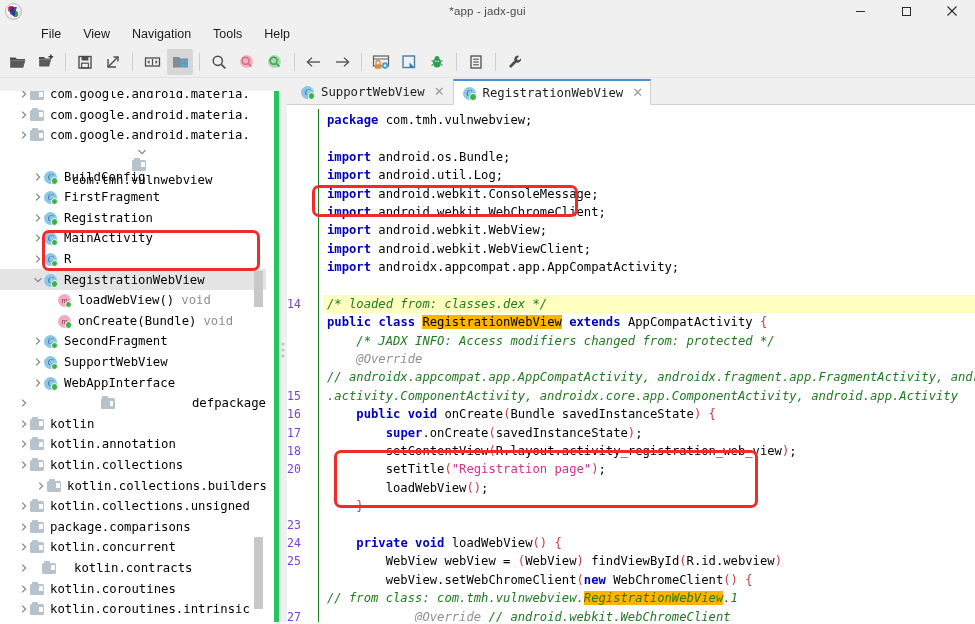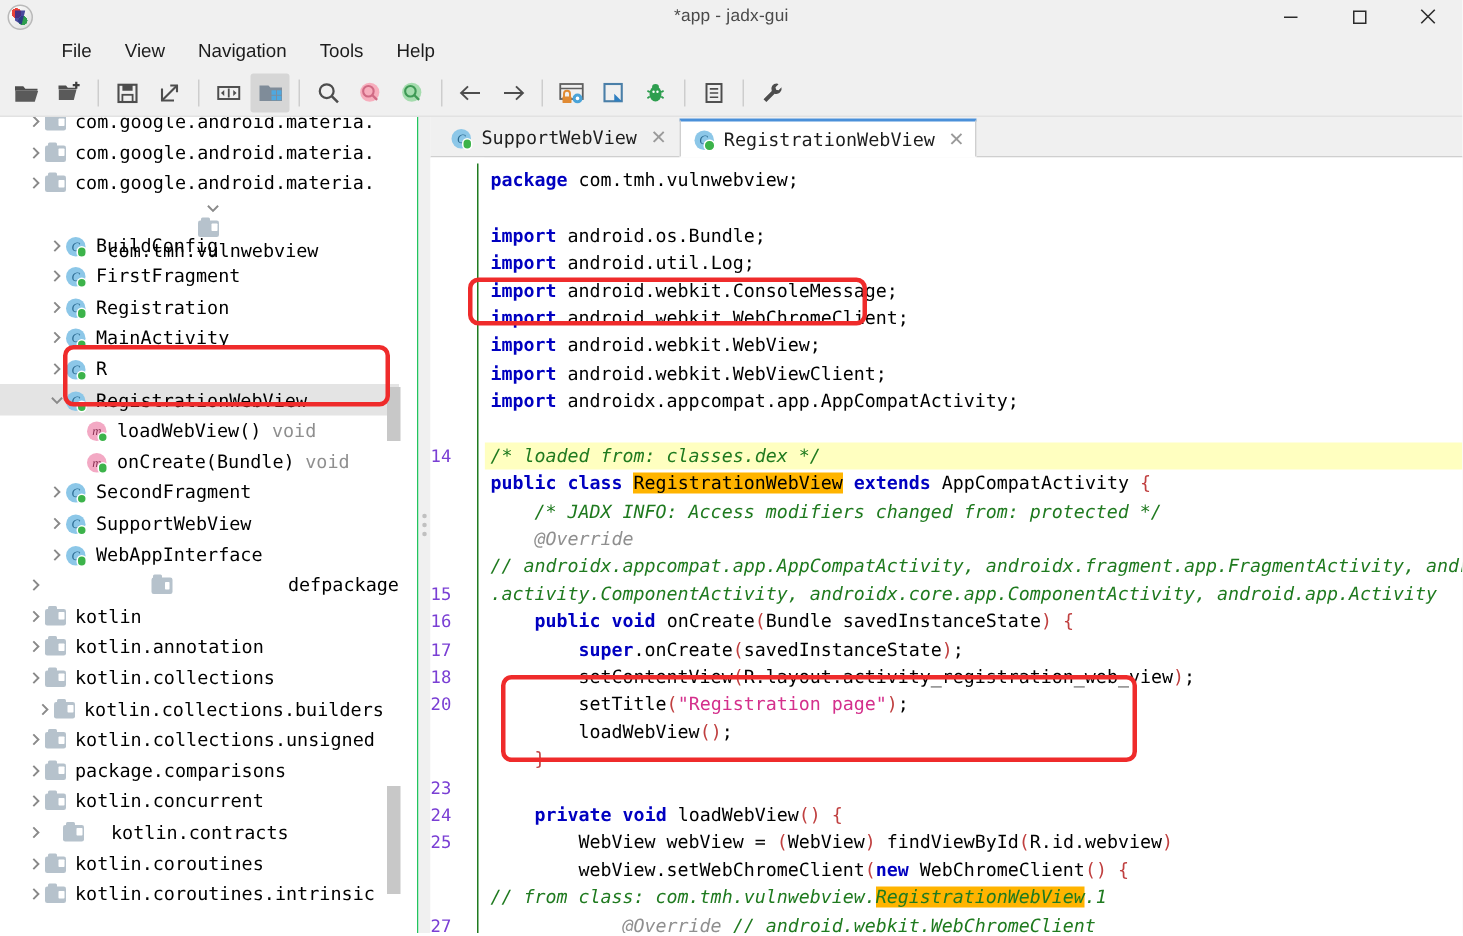--- a/index.html
+++ b/index.html
@@ -119,21 +119,22 @@
     background: #f0f0f0;
   }
 
   
   .sidebar {
     width: 279px;
     flex: 0 0 279px;
     background: #ffffff;
     position: relative;
     overflow: hidden;
-    border-right: 1px solid #22c55e;
+    border-right: 5px solid #22c55e;
+    margin-top: 13px;
   }
   .tree {
     position: absolute;
     top: -7px; left: 0;
     width: 266px;
   }
   .tree-row {
     height: 20.6px;
     display: flex;
     align-items: center;
@@ -729,21 +730,21 @@
             <span class="twisty">
               <svg width="10" height="10" viewBox="0 0 10 10">
                 <path d="M3.2 1.6 L6.6 5 L3.2 8.4" fill="none" stroke="#8a8a8a" stroke-width="1.3"></path>
               </svg>
             </span>
             <span class="node-icon">
               <span class="ic-pkg"></span>
             </span>
             <span class="node-label">kotlin.collections</span>
           </div>
-          <div class="tree-row" style="padding-left: 24px;">
+          <div class="tree-row" style="padding-left: 35px;">
             <span class="twisty">
               <svg width="10" height="10" viewBox="0 0 10 10">
                 <path d="M3.2 1.6 L6.6 5 L3.2 8.4" fill="none" stroke="#8a8a8a" stroke-width="1.3"></path>
               </svg>
             </span>
             <span class="node-icon">
               <span class="ic-pkg"></span>
             </span>
             <span class="node-label">kotlin.collections.builders</span>
           </div>

